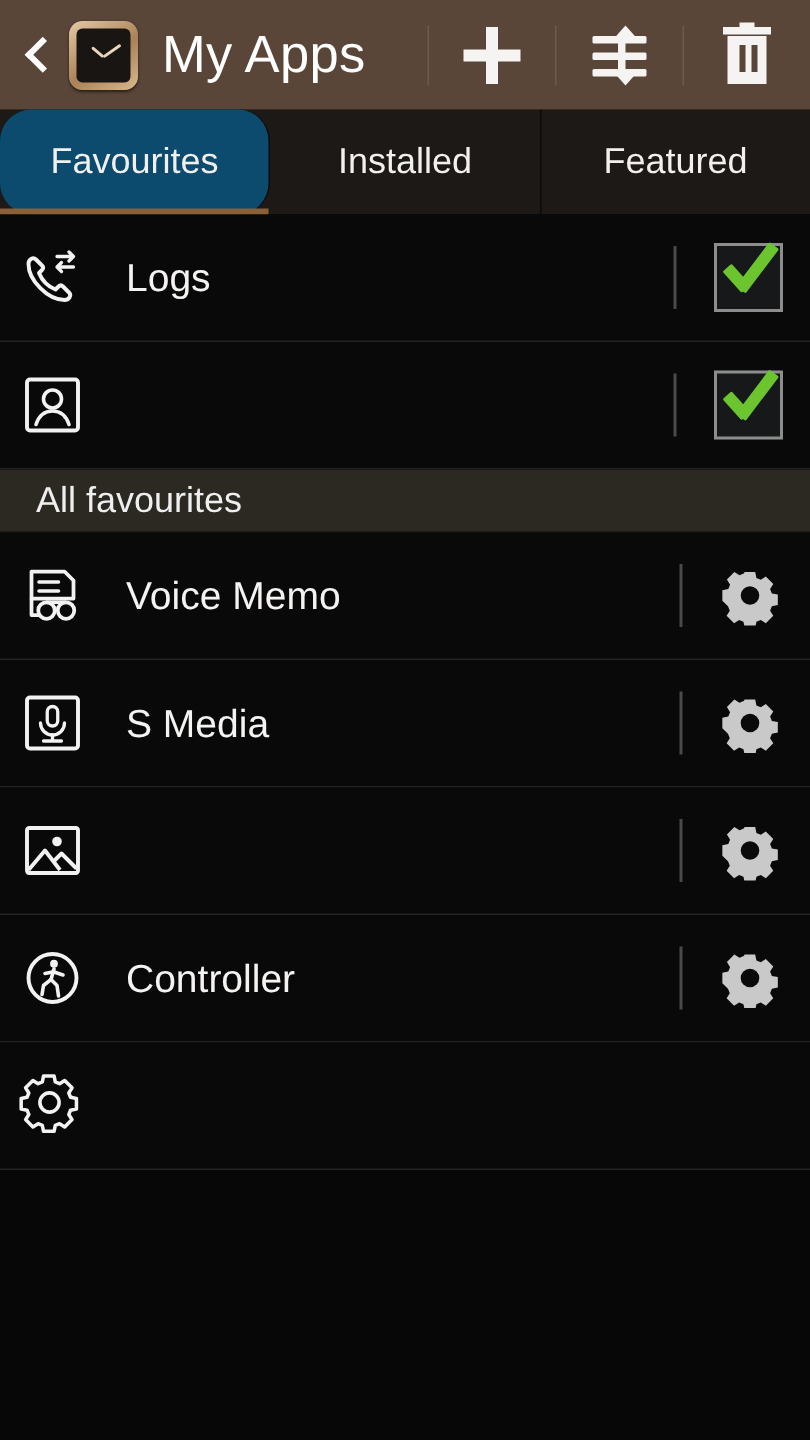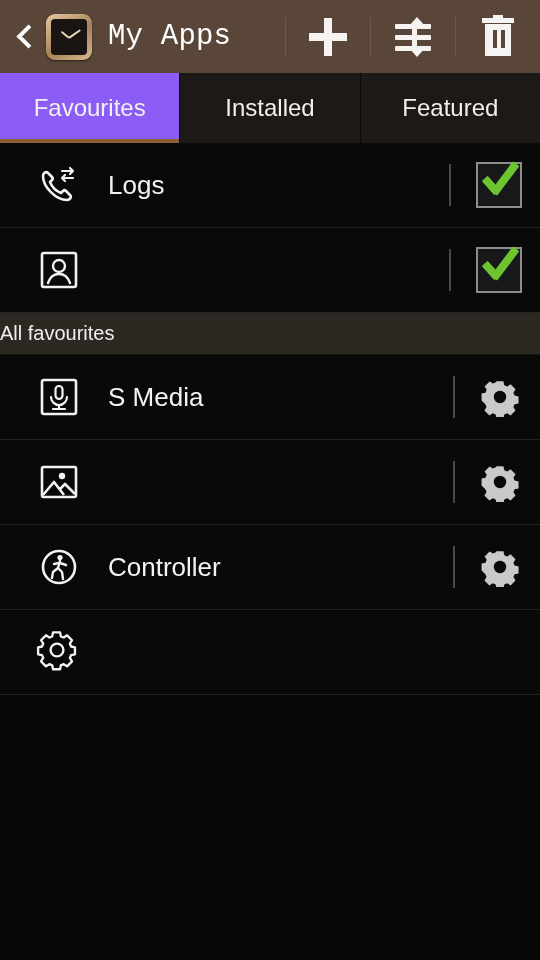--- a/index.html
+++ b/index.html
@@ -57,25 +57,24 @@
     transform:rotate(-35deg);
   }
   .watch-face:after {
     width:10px; height:2px;
     left:50%; top:50%;
     transform-origin:0 50%;
     transform:rotate(-140deg);
   }
   .app-title {
     color:#fefefe;
-    font-size:29px;
+    font-size:35px;
     margin-left:16px;
     letter-spacing:.2px;
     white-space:nowrap;
-    font-family:Liberation Mono, monospace;
   }
   .hdr-actions {
     margin-left:auto;
     display:flex;
     align-items:center;
     height:73px;
   }
   .hdr-sep {
     width:1px; height:40px;
     background:#6e5a4b;
@@ -144,36 +143,35 @@
   .tabs { display:flex; height:70px; background:#1c1916; }
   .tab {
     flex:1;
     display:flex; align-items:center; justify-content:center;
     color:#f2f0ee;
     font-size:24px;
     position:relative;
     border-right:1px solid #0c0b0a;
   }
   .tab:last-child { border-right:none; }
-  .tab.active { background:#8b5cf6; }
+  .tab.active { background:#0c4a6e;border-radius:21px; }
   .tab.active:after {
     content:""; position:absolute;
     left:0; right:0; bottom:0; height:4px;
     background:#8a6038;
   }
 
   
   .list { background:#070707; }
   .row {
     height:85px;
     display:flex; align-items:center;
     border-bottom:1px solid #232323;
     position:relative;
     background:#090909;
-    padding-left:24px;
   }
   .row .ic {
     width:46px; height:46px;
     margin-left:12px;
     flex:0 0 auto;
     position:relative;
   }
   .row .label {
     color:#f5f3f1;
     font-size:26px;
@@ -189,22 +187,23 @@
     width:2px; height:42px;
     background:#4a4a4a;
     margin-right:25px;
   }
 
   
   .section-hdr {
     height:42px;
     background:#2c2822;
     display:flex; align-items:center;
+    padding-left:24px;
     color:#efefef;
-    font-size:20px;
+    font-size:24px;
     border-bottom:1px solid #1a1814;
   }
 
   
   .checkbox {
     width:46px; height:46px;
     border:2px solid #8d8d8d;
     background:#16181a;
     margin-right:18px;
     position:relative;
@@ -330,20 +329,42 @@
       <div class="checkbox">
         <div class="tick"></div>
       </div>
     </div>
   </div>
 
   <div class="section-hdr">
     <span>All favourites</span>
   </div>
 
+  <div class="row">
+    <div class="ic">
+      <svg viewBox="0 0 46 46" width="46" height="46">
+        <path d="M9 7h22l6 6v12H9z" fill="none" stroke="#f2f2f2" stroke-width="2.5" stroke-linejoin="round"></path>
+        <path d="M9 25v11h6" fill="none" stroke="#f2f2f2" stroke-width="2.5" stroke-linejoin="round"></path>
+        <path d="M14 14h13M14 20h13" stroke="#f2f2f2" stroke-width="2.4" stroke-linecap="round"></path>
+        <circle cx="19" cy="33" r="5.5" fill="none" stroke="#f2f2f2" stroke-width="2.5"></circle>
+        <circle cx="32" cy="33" r="5.5" fill="none" stroke="#f2f2f2" stroke-width="2.5"></circle>
+        <path d="M19 27.5h13" stroke="#f2f2f2" stroke-width="2.4"></path>
+      </svg>
+    </div>
+    <div class="label">Voice Memo</div>
+    <div class="row-right">
+      <div class="row-sep"></div>
+      <div class="gear-solid">
+        <svg viewBox="0 0 40 40" width="40" height="40">
+          <path d="M16.2 3h7.6l.9 4.3 3.1 1.3 3.7-2.3 5.4 5.4-2.3 3.7 1.3 3.1 4.3.9v7.6l-4.3.9-1.3 3.1 2.3 3.7-5.4 5.4-3.7-2.3-3.1 1.3-.9 4.3h-7.6l-.9-4.3-3.1-1.3-3.7 2.3-5.4-5.4 2.3-3.7-1.3-3.1L0 23.8v-7.6l4.3-.9 1.3-3.1-2.3-3.7 5.4-5.4 3.7 2.3 3.1-1.3z" transform="scale(0.92) translate(1.7,1.7)" fill="#c9c9c9"></path>
+          <circle cx="20" cy="20" r="6.2" fill="#0a0a0a"></circle>
+        </svg>
+      </div>
+    </div>
+  </div>
 
   <div class="row">
     <div class="ic">
       <svg viewBox="0 0 46 46" width="46" height="46">
         <rect x="6" y="6" width="34" height="34" rx="2" fill="none" stroke="#f2f2f2" stroke-width="2.6"></rect>
         <rect x="19.5" y="12" width="7" height="13" rx="3.5" fill="none" stroke="#f2f2f2" stroke-width="2.2"></rect>
         <path d="M15 23c0 4.4 3.6 8 8 8s8-3.6 8-8" fill="none" stroke="#f2f2f2" stroke-width="2.2" stroke-linecap="round"></path>
         <path d="M23 31v4M17 35h12" stroke="#f2f2f2" stroke-width="2.2" stroke-linecap="round"></path>
       </svg>
     </div>

